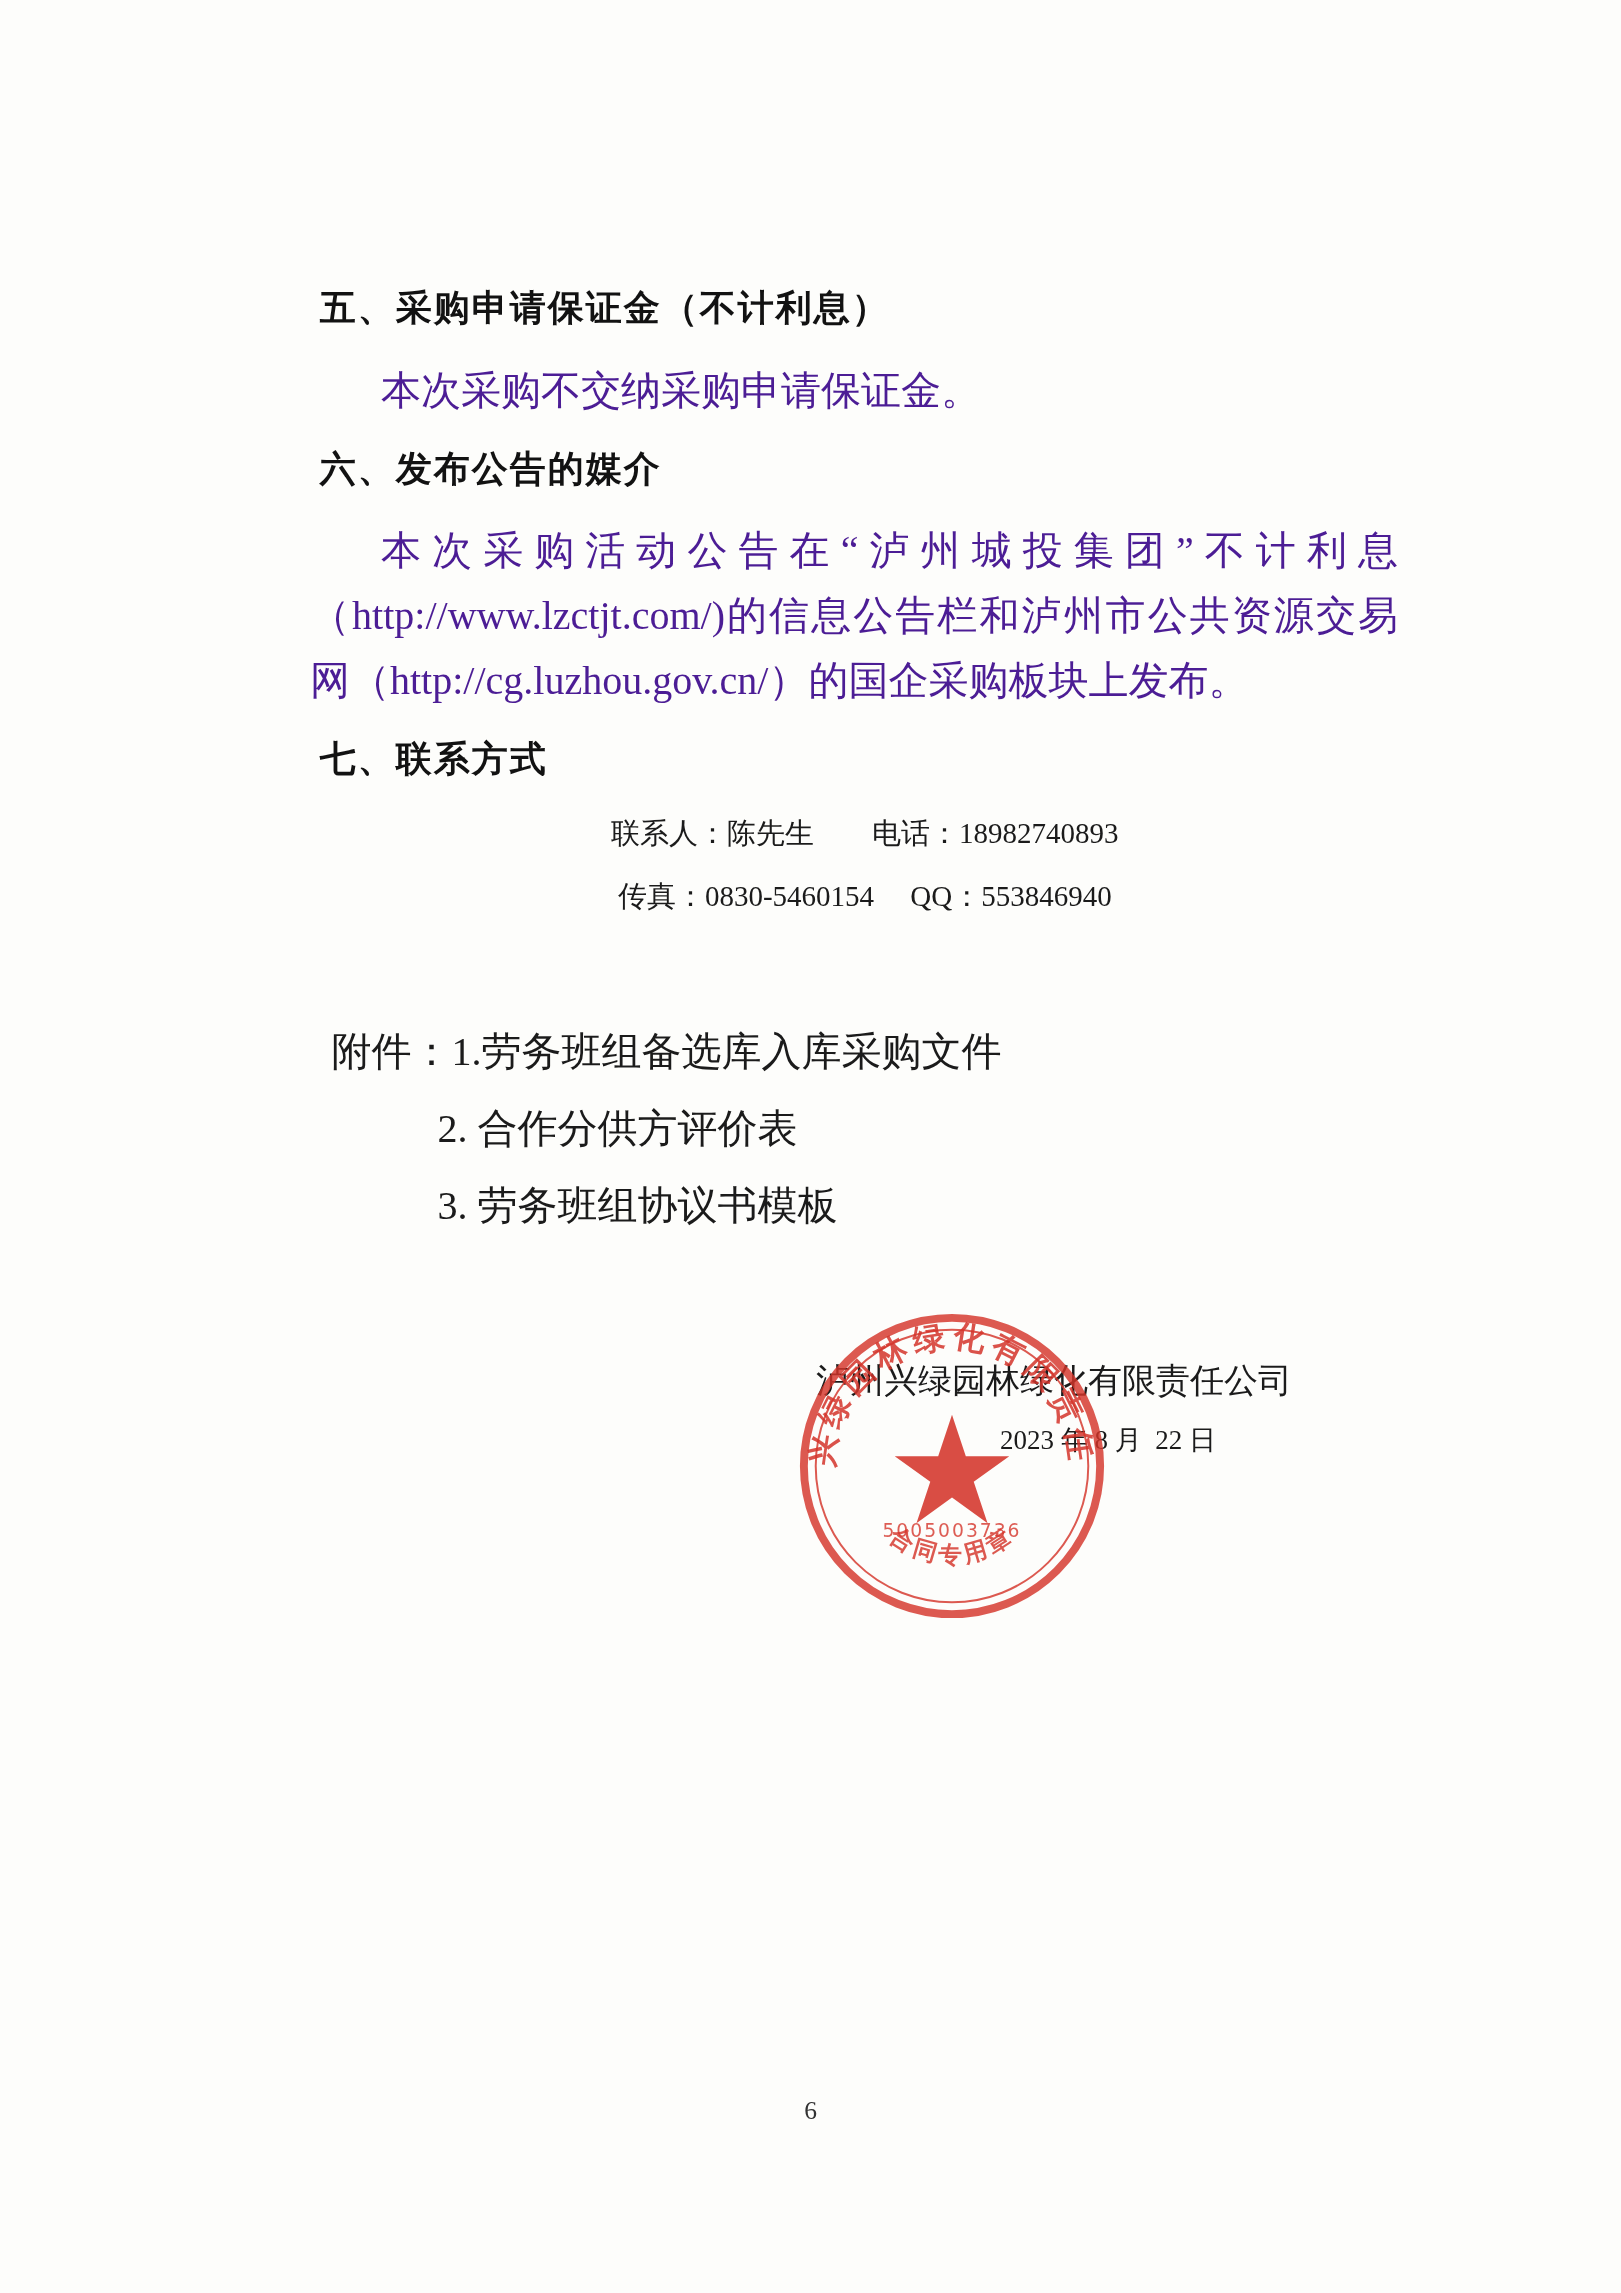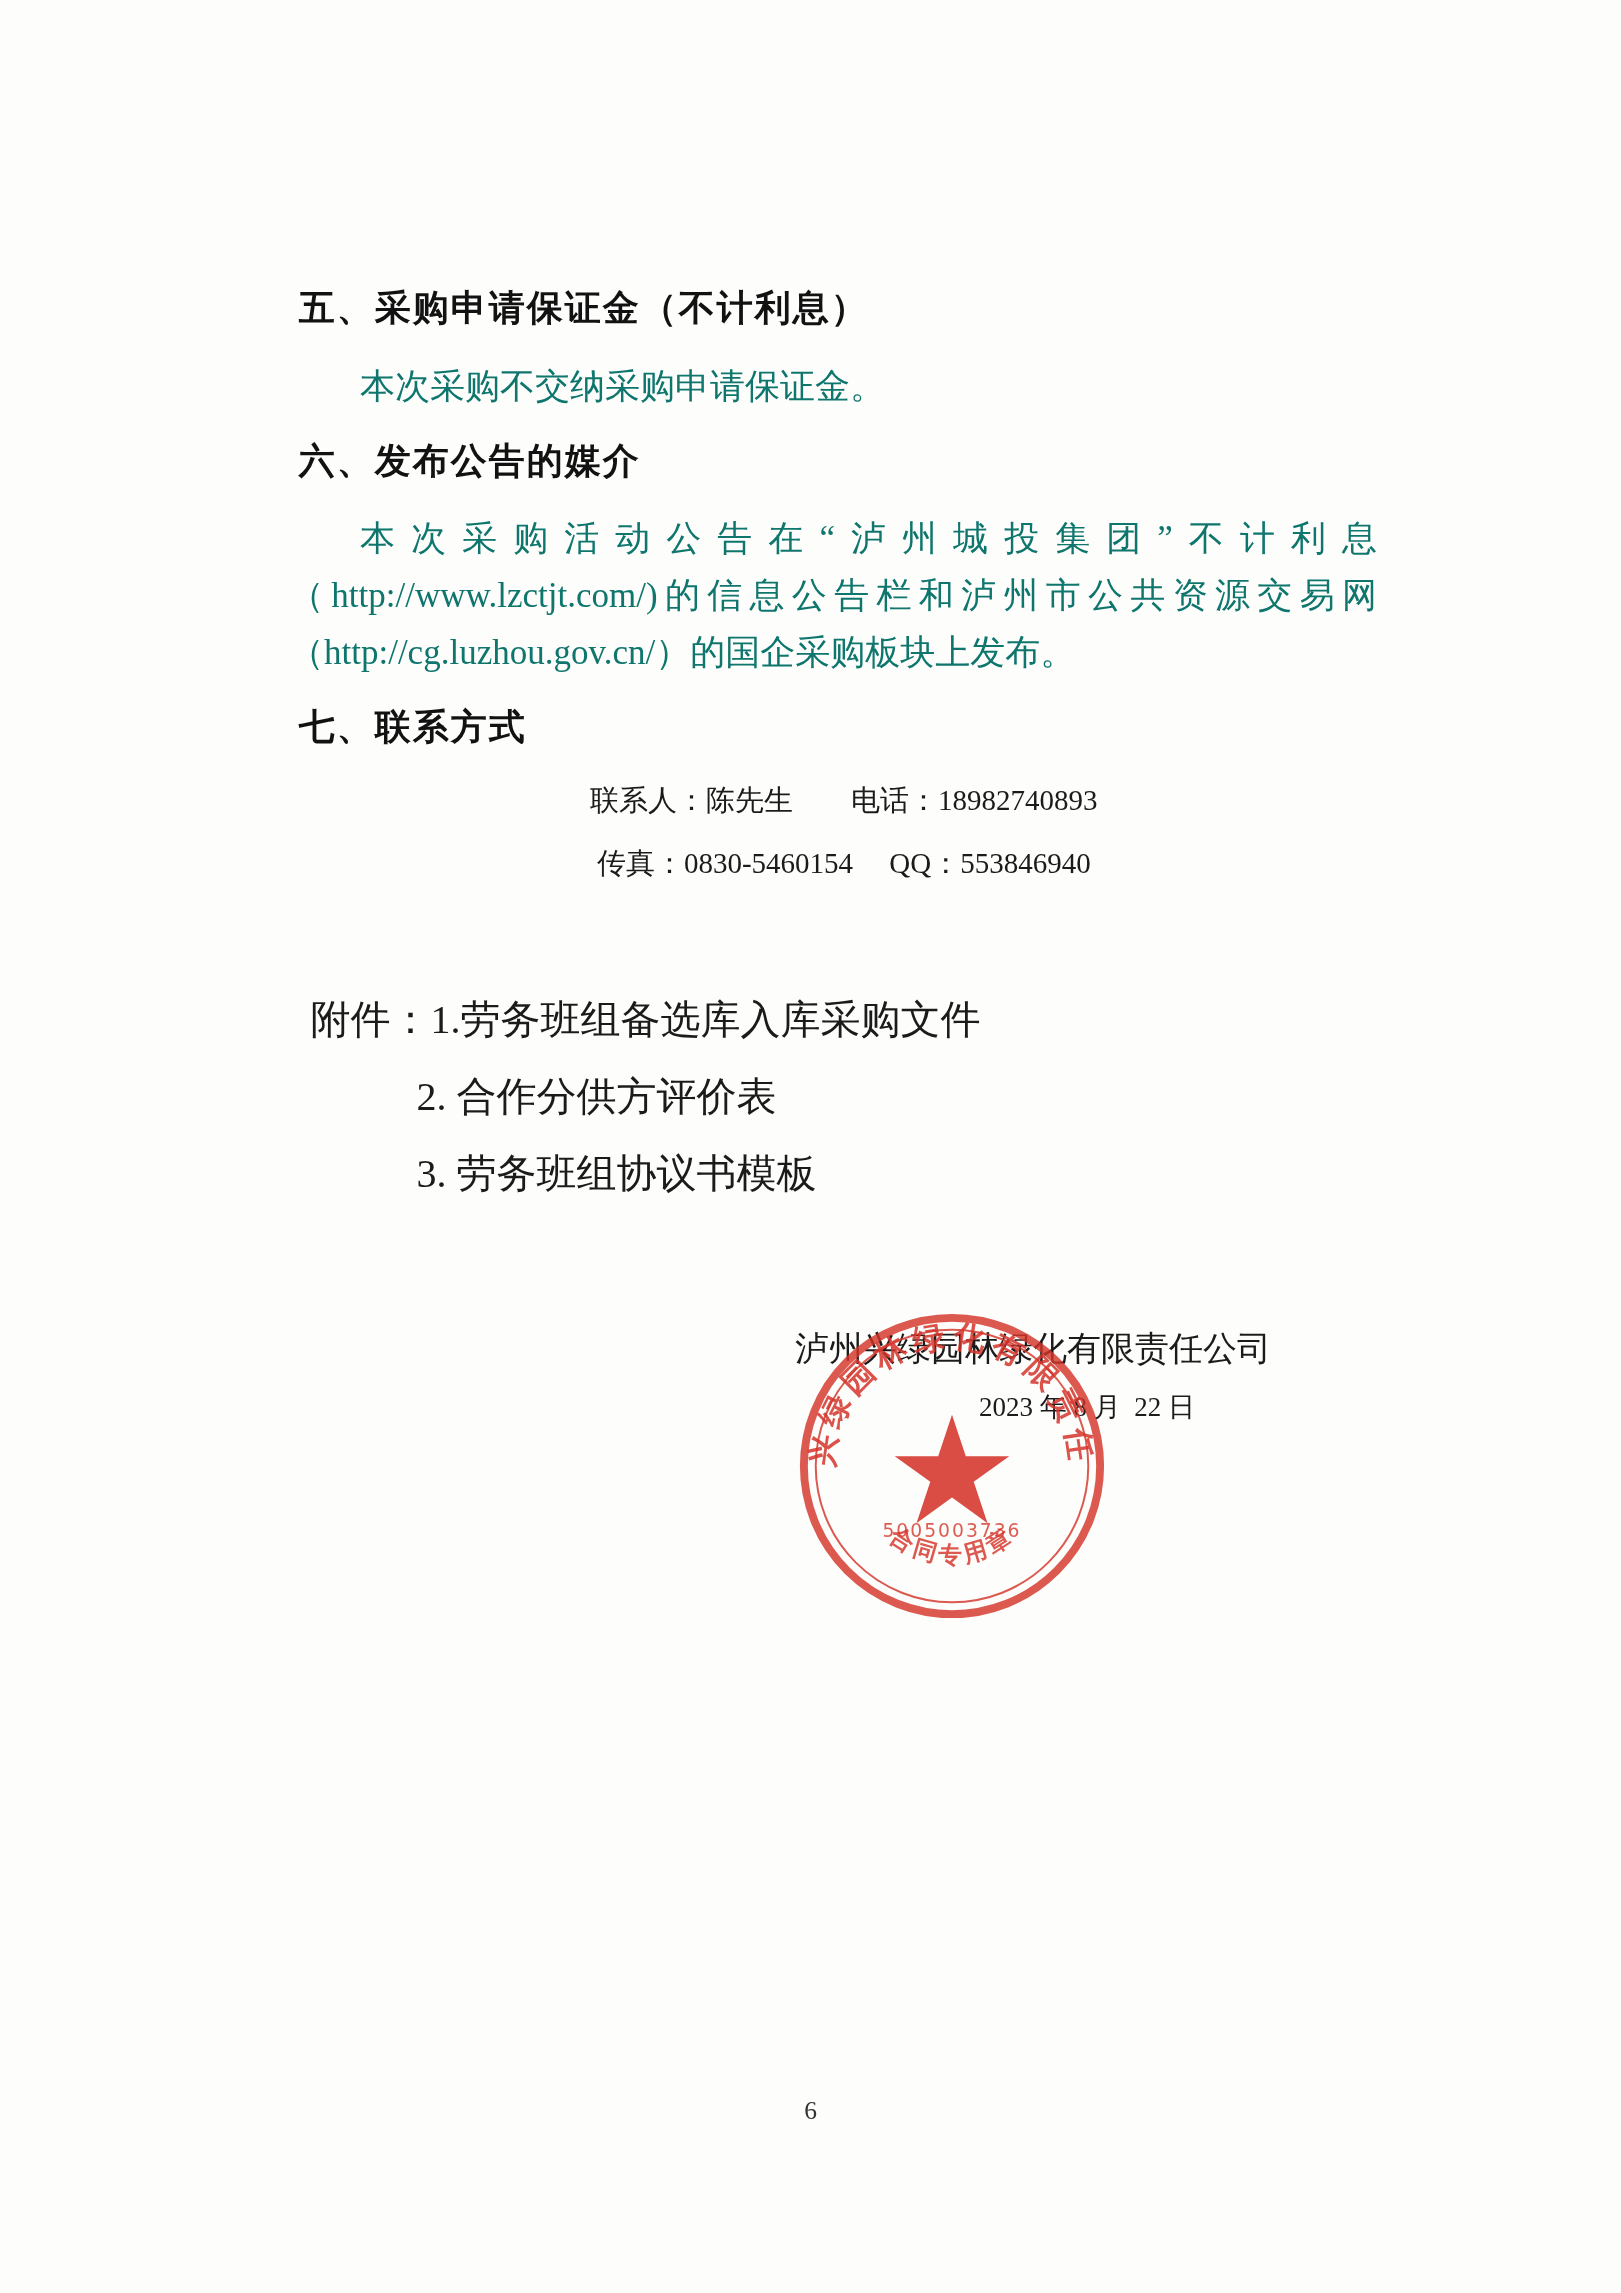--- a/index.html
+++ b/index.html
@@ -15,37 +15,37 @@
     color: #1b1b1b;
     overflow: hidden;
   }
   .page {
     position: absolute;
     inset: 0;
     background: #fdfdfb;
   }
   .content {
     position: absolute;
-    left: 289px;
+    left: 310px;
     top: 284px;
     width: 1088px;
   }
   .h-section {
     font-family: "DejaVu Sans", sans-serif;
     font-weight: bold;
     font-size: 36px;
     letter-spacing: 2px;
     color: #121212;
     margin: 0 0 25.5px 9.8px;
   }
   .para {
-    font-size: 35px;
+    font-size: 40px;
     line-height: 1.62;
     margin: 0 0 21.6px 0;
-    color: #0f766e;
+    color: #4c1d95;
   }
   .para.indent {
     text-indent: 71px;
   }
   .para.justify {
     text-align: justify;
     text-justify: inter-ideograph;
   }
   .contact-line {
     font-size: 29px;

